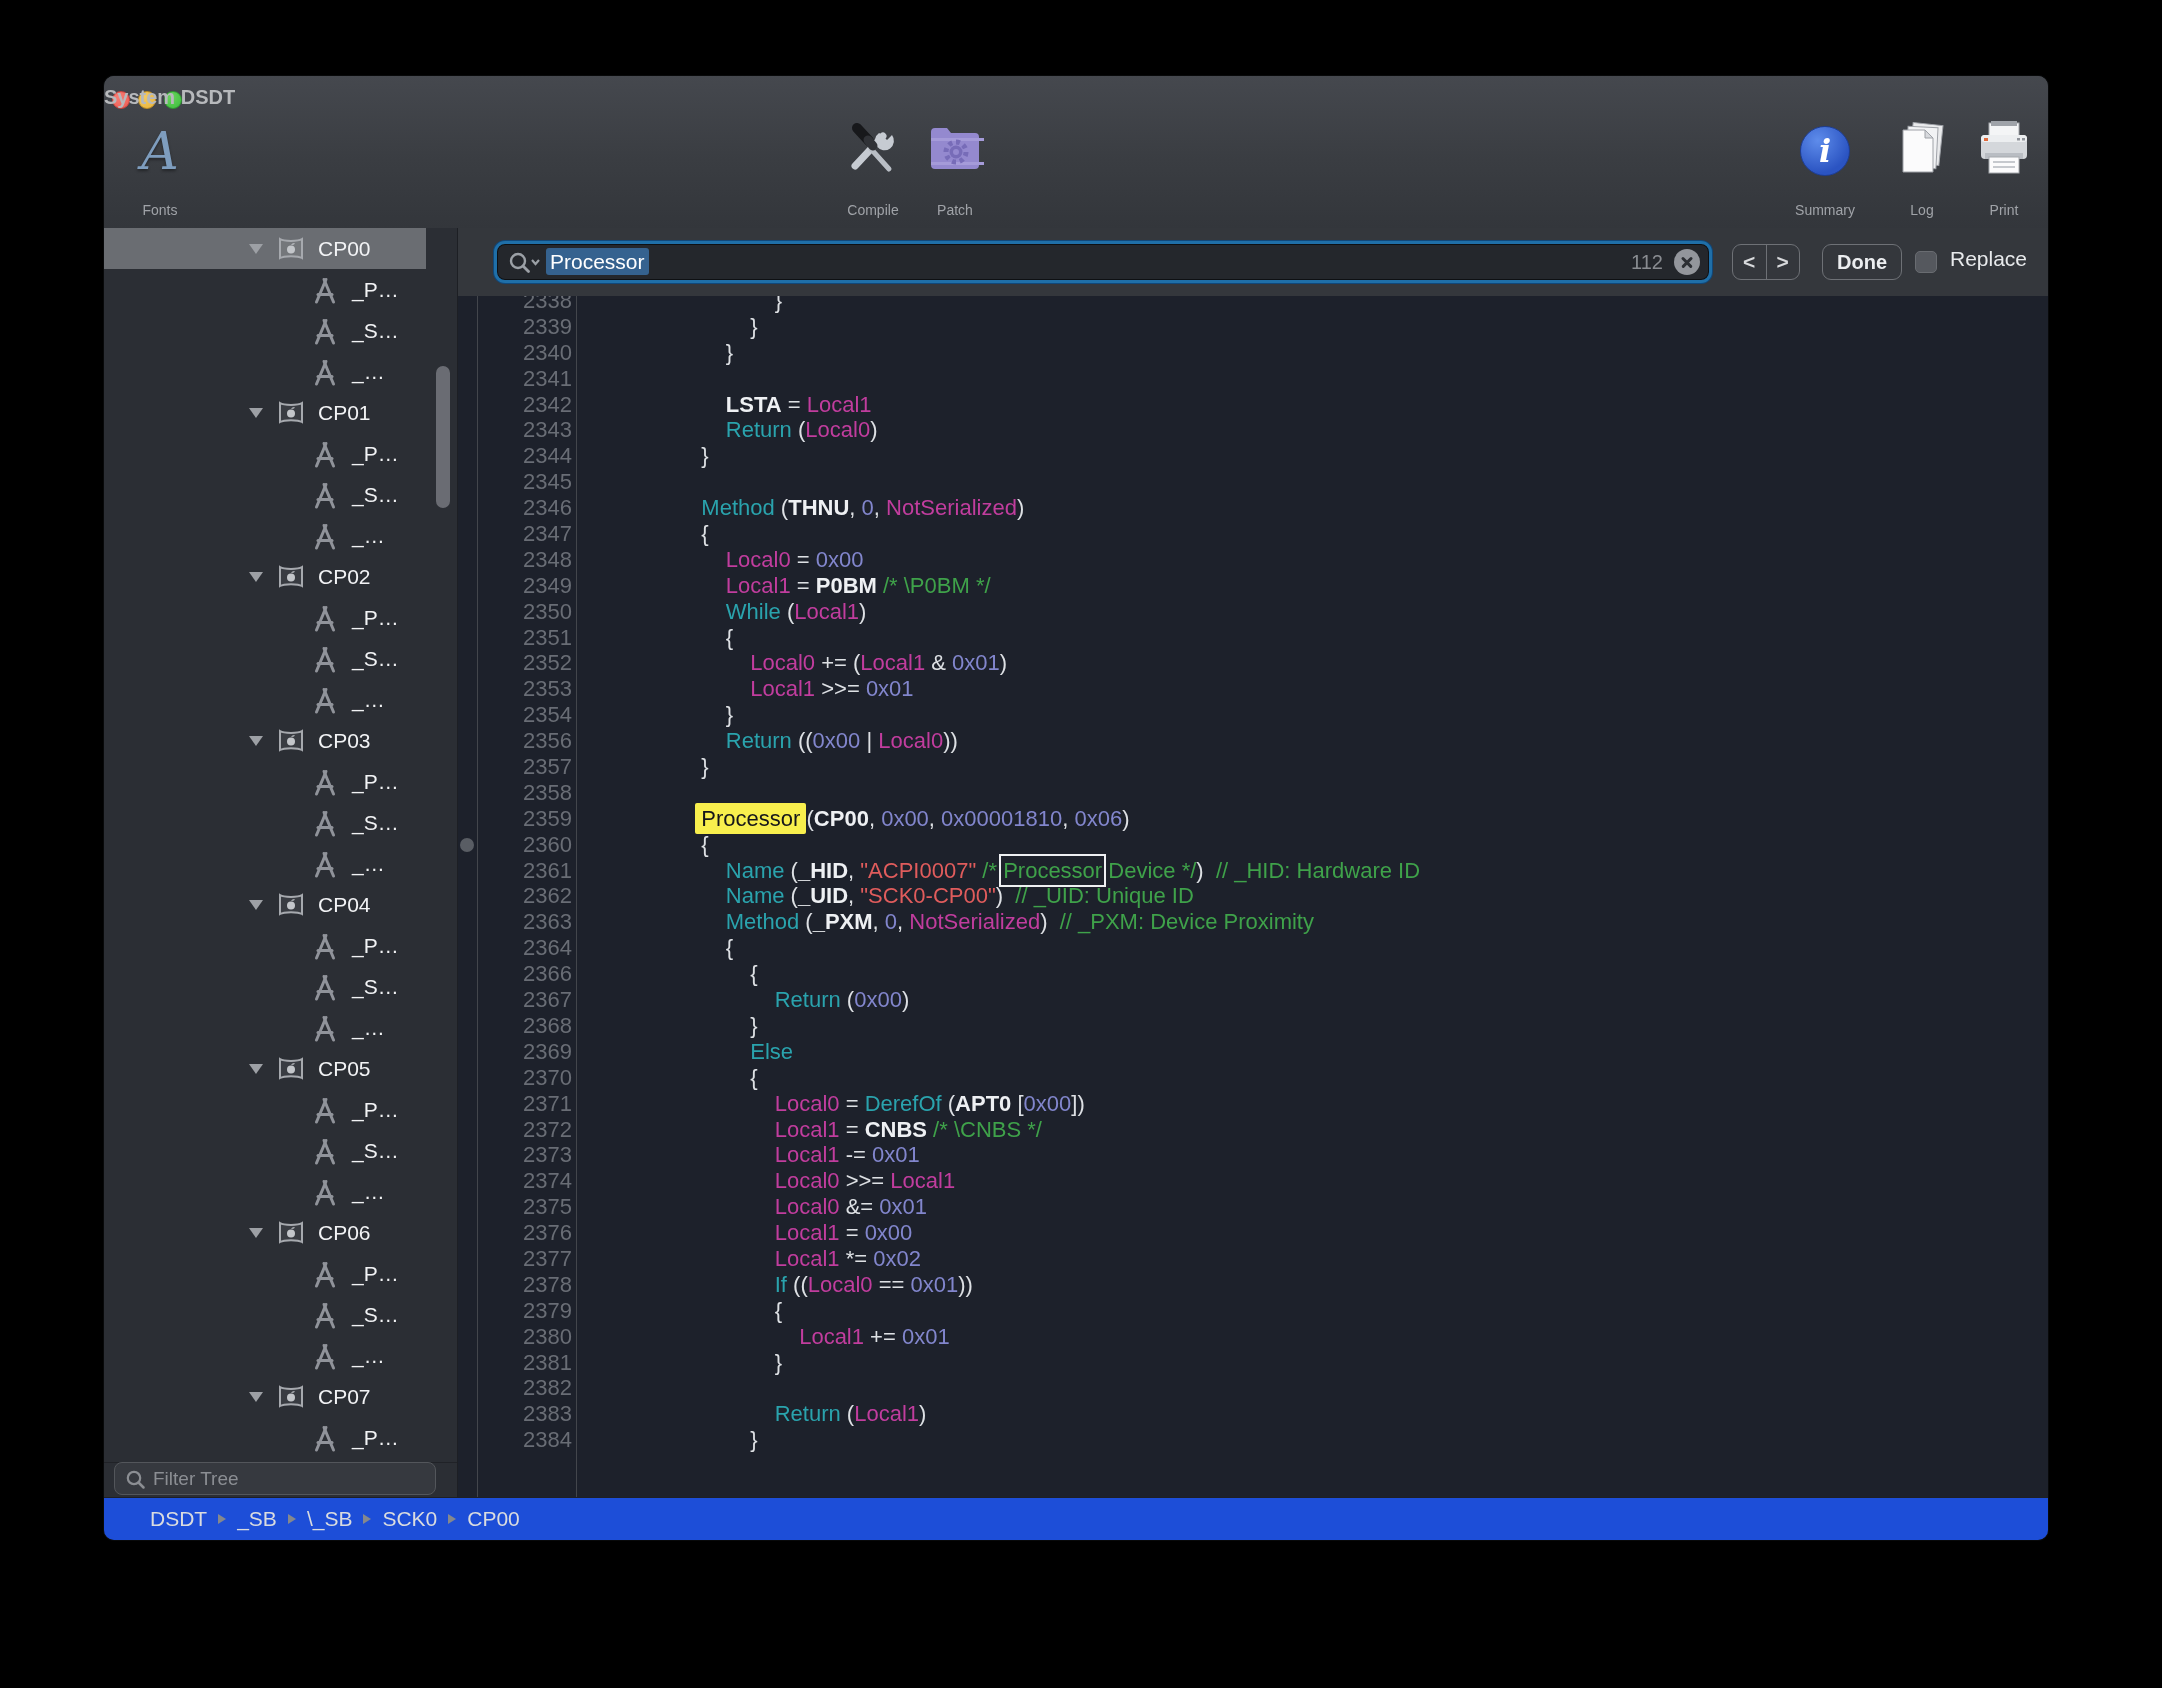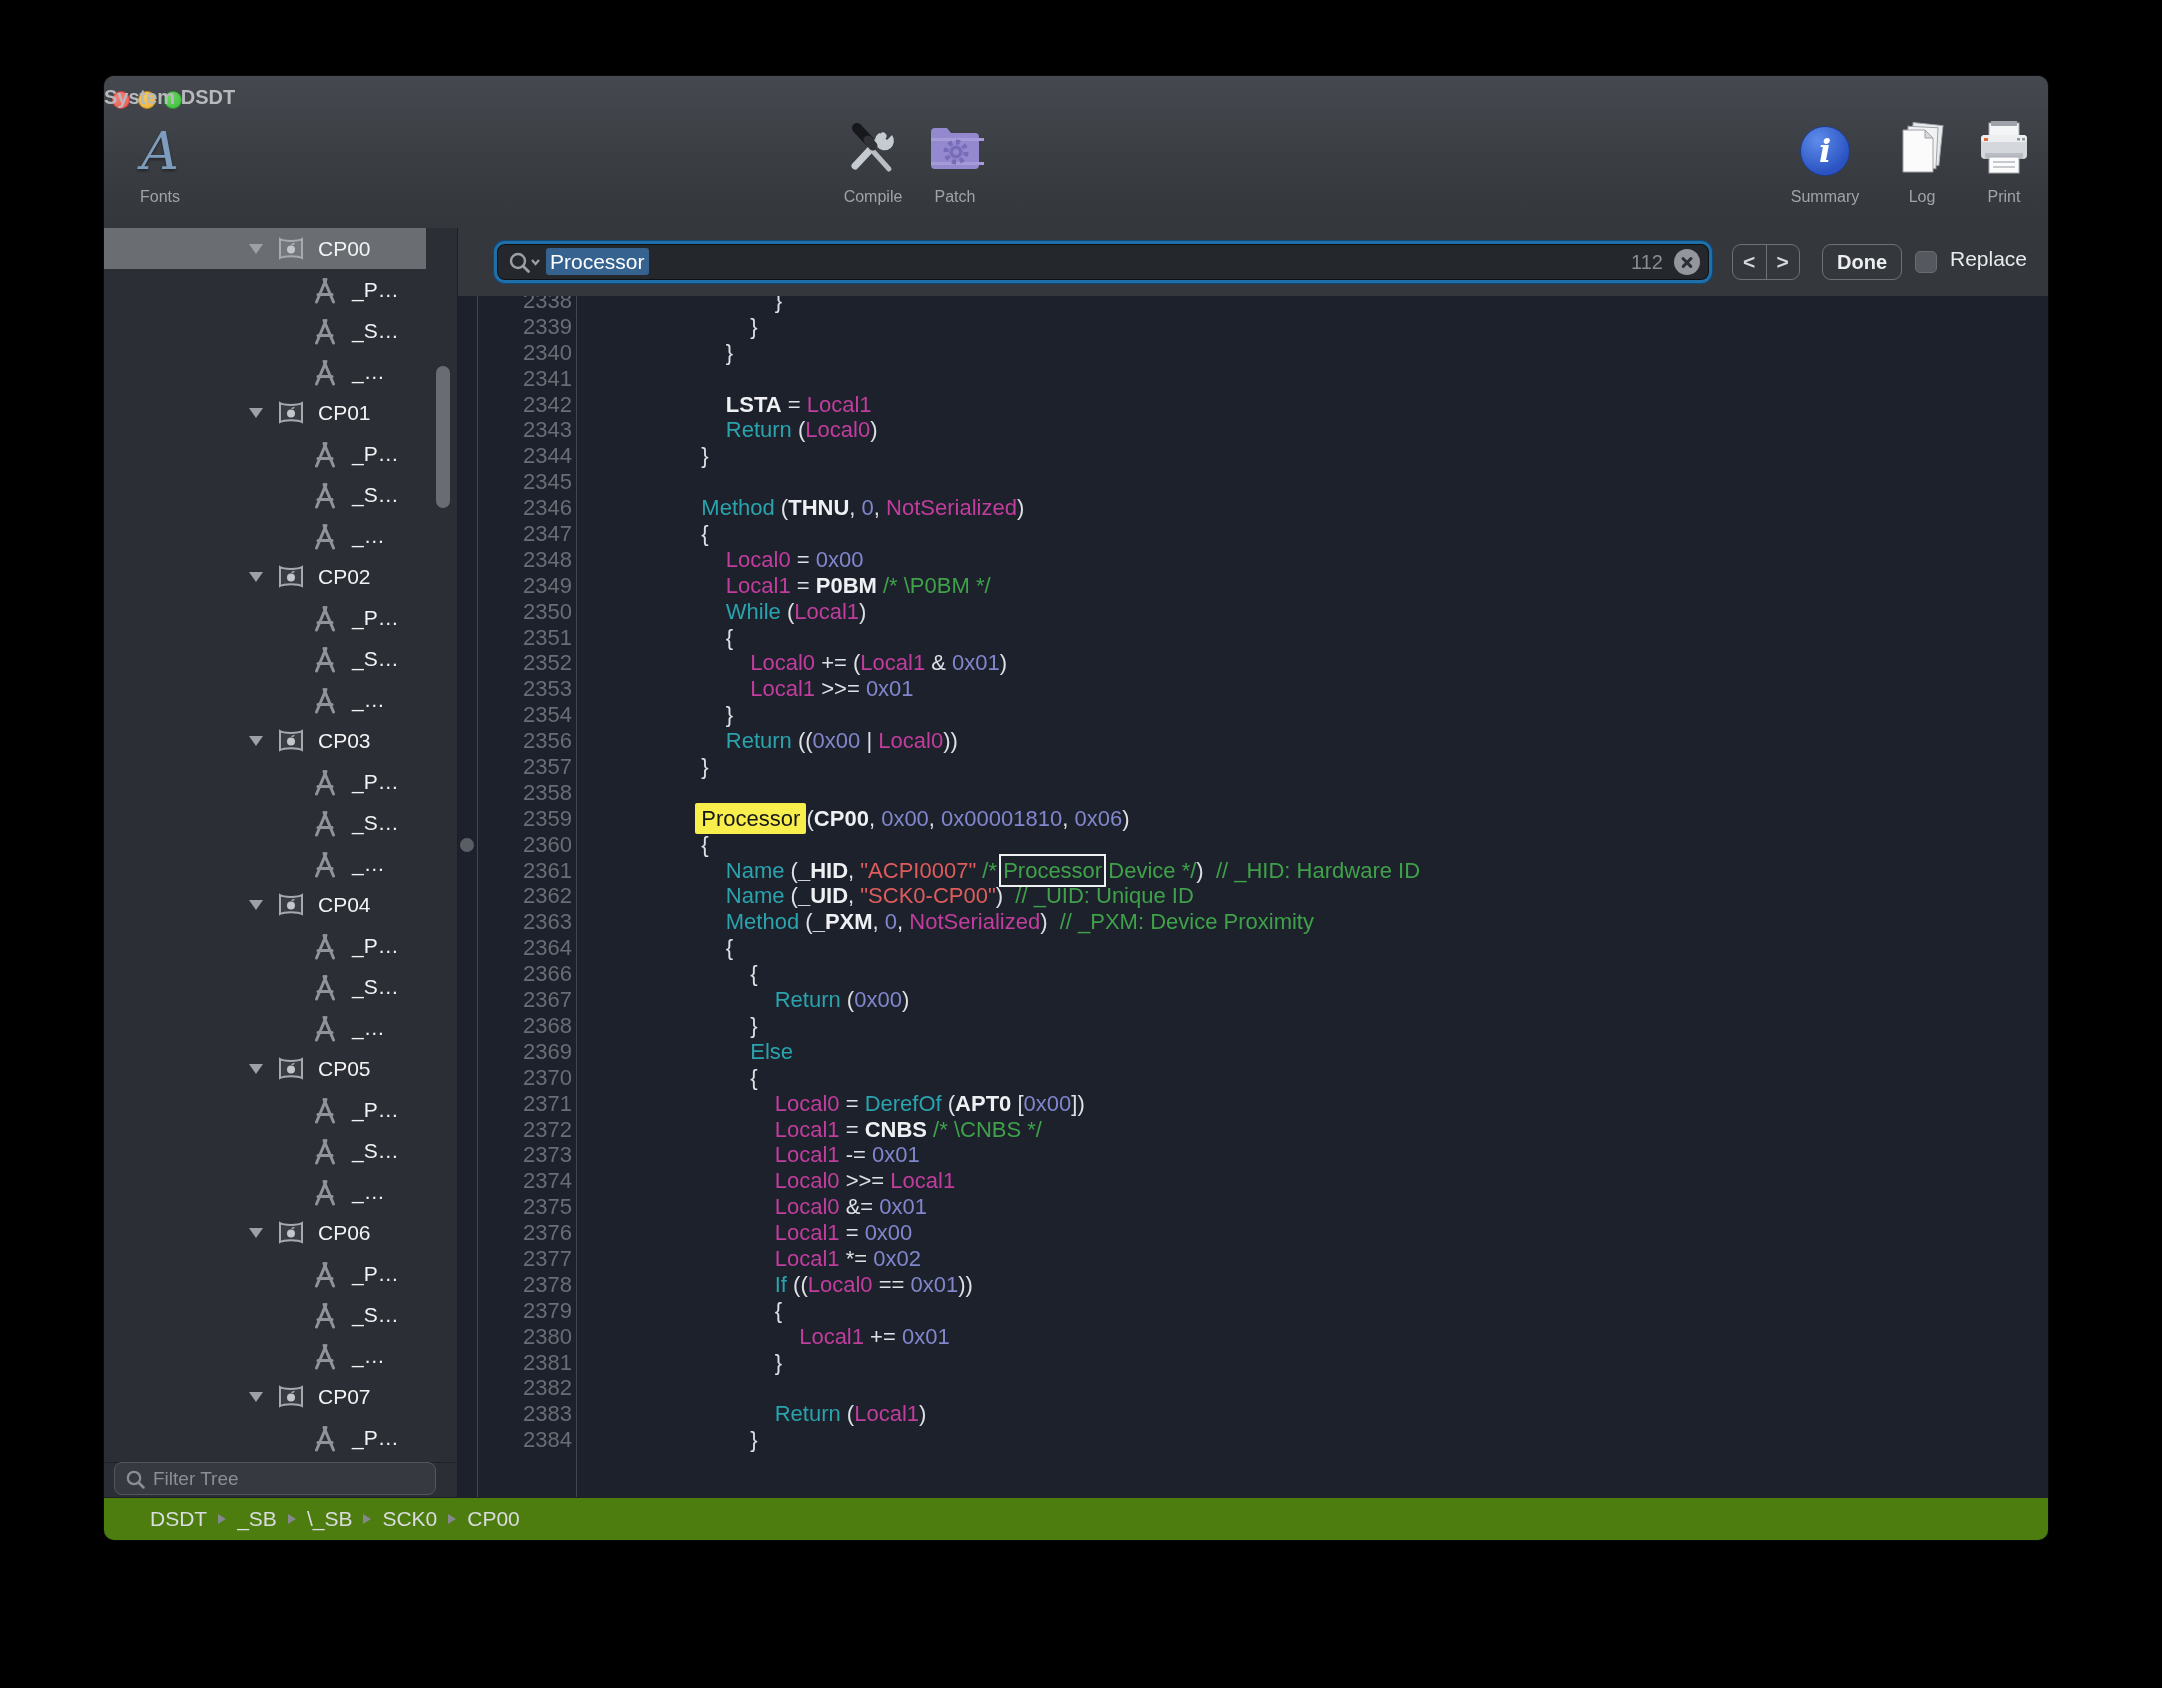--- a/index.html
+++ b/index.html
@@ -12,21 +12,21 @@
   .chrome{position:absolute;left:0;top:0;right:0;height:152px;
           background:linear-gradient(#45484e,#3a3d42 55%,#33363b);border-bottom:1px solid #24262b;}
   .traffic{position:absolute;top:15px;width:16px;height:16px;border-radius:50%;}
   .t-close{left:8px;background:radial-gradient(circle at 35% 30%,#f77d74,#ee5b52);border:1px solid #c9443e;}
   .t-min{left:34px;background:radial-gradient(circle at 35% 30%,#f3ca64,#e9b43b);border:1px solid #c08e24;}
   .t-zoom{left:60px;background:radial-gradient(circle at 35% 30%,#6ad45e,#3cbe3d);border:1px solid #2e9a2f;}
   .title{position:absolute;top:10px;left:0;right:0;text-align:left;
          font-size:20px;font-weight:600;color:#b7b9bc;}
   .tb-item{position:absolute;top:40px;width:120px;text-align:center;}
   .tb-icon{display:flex;align-items:center;justify-content:center;height:70px;}
-  .tb-label{margin-top:2px;font-size:16px;color:#a0a3a8;text-align:center;}
+  .tb-label{margin-top:16px;font-size:14px;color:#a0a3a8;text-align:center;}
   .fonts-glyph{font-family:"DejaVu Serif",serif;font-style:italic;font-size:52px;line-height:60px;
                color:#7e9dbe;text-shadow:0 2px 3px rgba(0,0,0,.4);}
   .summary-circle{width:48px;height:48px;border-radius:50%;
                   background:radial-gradient(circle at 35% 28%,#5e8ceb,#2b54c2 70%);
                   border:1px solid #1d3d94;display:flex;align-items:center;justify-content:center;}
   .summary-i{font-family:"DejaVu Serif",serif;font-style:italic;font-weight:bold;font-size:32px;color:#fff;}
   
   .findbar{position:absolute;left:354px;top:152px;width:1590px;height:68px;background:#34373c;
            border-bottom:1px solid #191b20;}
   .search-field{position:absolute;left:36px;top:13px;width:1218px;height:42px;box-sizing:border-box;
@@ -79,21 +79,21 @@
   .code-line{position:relative;height:25.9px;line-height:25.9px;
              font-family:Liberation Sans, sans-serif;font-size:22px;white-space:pre;}
   .code-line .num{position:absolute;left:19px;top:0;width:95px;text-align:right;color:#696d75;}
   .code-line .toks{position:absolute;left:170px;top:0;white-space:pre;}
   .marker-dot{position:absolute;left:2px;top:6px;width:14px;height:14px;border-radius:50%;background:#595d64;}
   .tk-w{color:#dde0e4;} .tk-b{color:#eef0f3;font-weight:bold;} .tk-k{color:#2aa3ad;}
   .tk-l{color:#c13d9e;} .tk-n{color:#8286cd;} .tk-c{color:#3fa24a;} .tk-s{color:#e05c5c;}
   .tk-hl{background:#f8ef4d;color:#15161a;border-radius:2px;padding:3px 6px;margin:-3px -6px;}
   .tk-cbox{color:#3fa24a;outline:2px solid #eef0f2;outline-offset:2px;}
   
-  .statusbar{position:absolute;left:0;right:0;bottom:0;height:43px;background:#4d7c0f;border-top:1px solid #1e2025;
+  .statusbar{position:absolute;left:0;right:0;bottom:0;height:43px;background:#1d4ed8;border-top:1px solid #1e2025;
              display:flex;align-items:center;padding-left:46px;box-sizing:border-box;}
   .crumb{font-size:21px;color:#dadcdf;}
   .crumb-sep{width:0;height:0;border-left:8px solid #85888d;border-top:5.5px solid transparent;
              border-bottom:5.5px solid transparent;margin:0 11px;}
 </style>
 </head>
 <body>
 
 <div class="stage">
   <div class="window">

